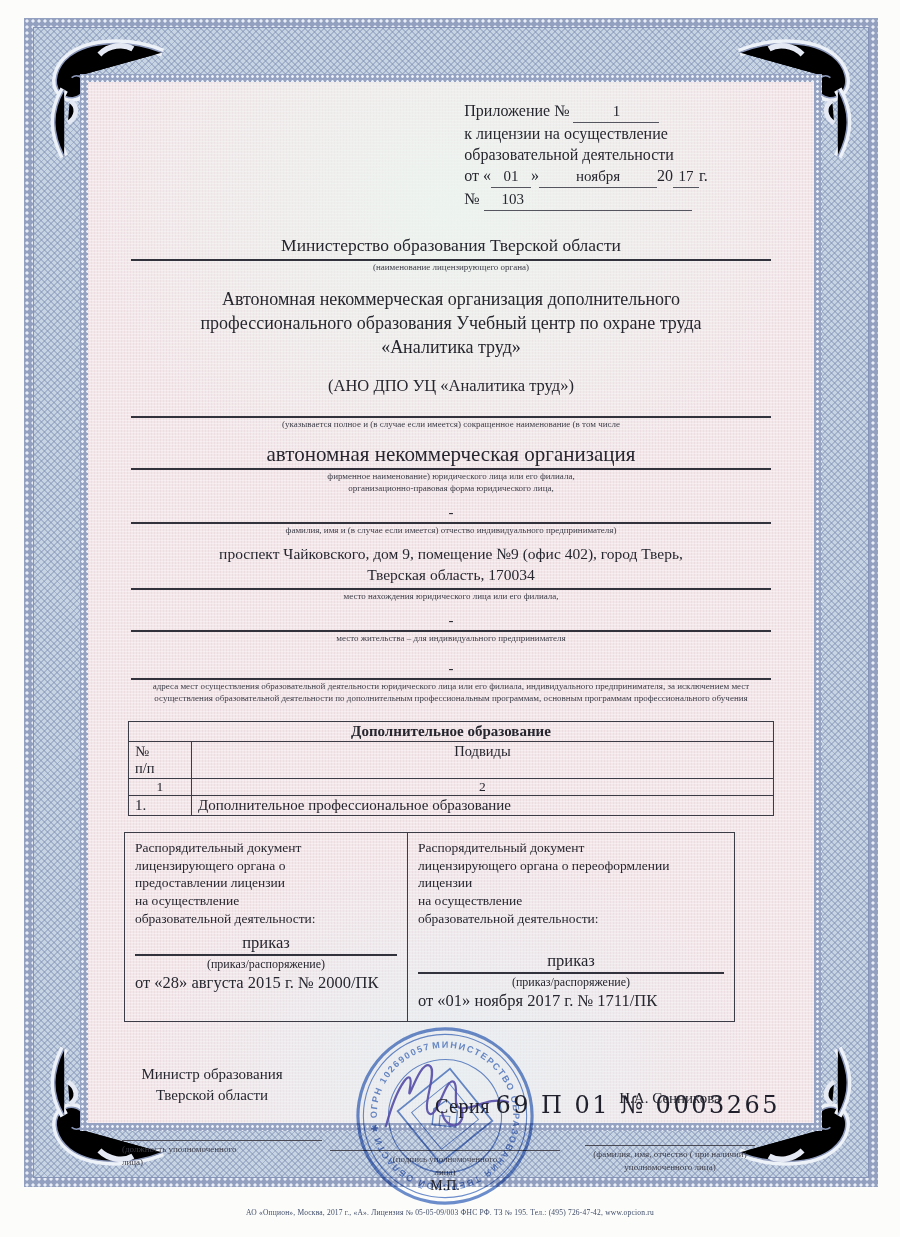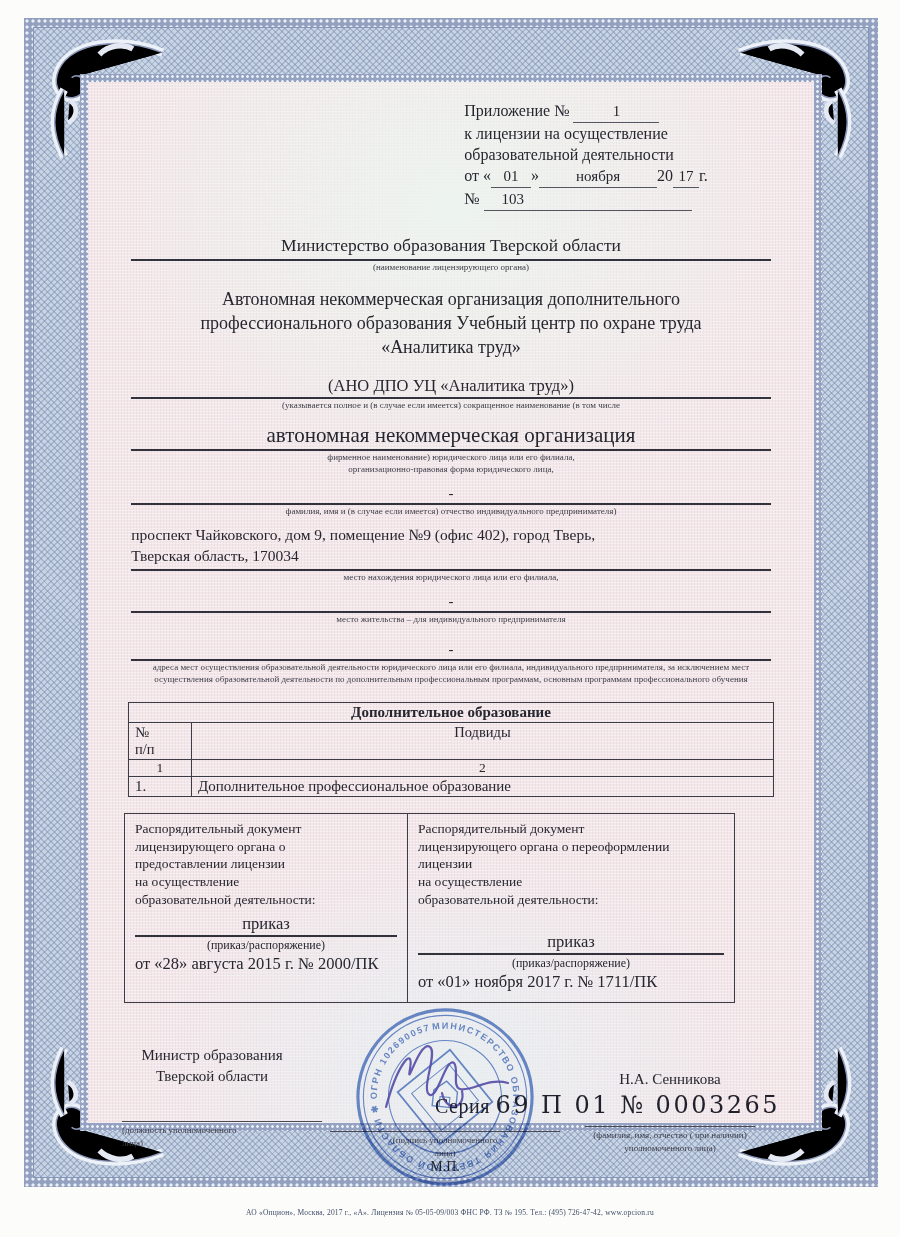--- a/index.html
+++ b/index.html
@@ -56,24 +56,24 @@
   .blank{display:inline-block;border-bottom:1.4px solid #55555f;text-align:center;vertical-align:baseline;}
   
   .appendix{margin:12px 0 0 52%;width:46%;font-size:16px;line-height:1.32;}
   .appendix .blank{font-size:15px;}
   
   .ministry{margin-top:24px;}
   .ministry-name{font-size:17.5px;text-align:center;padding-bottom:3px;}
   .w94{width:96%;margin-left:auto;margin-right:auto;}
   
   .org-name{margin-top:14px;font-size:18px;text-align:center;line-height:1.35;}
-  .short-name{margin-top:16px;font-size:16.5px;text-align:center;padding-bottom:1px;}
+  .short-name{margin-top:16px;font-size:16.5px;text-align:center;padding-bottom:20px;}
   .legal-form{margin-top:12px;font-size:21px;text-align:center;padding-bottom:1px;}
   .dash-line{margin-top:10px;font-size:15px;text-align:center;padding-bottom:1px;}
-  .address{margin-top:8px;font-size:15.5px;text-align:left;line-height:1.35;padding-bottom:2px;}
+  .address{margin-top:8px;font-size:15.5px;text-align:center;line-height:1.35;padding-bottom:2px;}
   .gap-dash{margin-top:16px;}
   
   .edu-table{width:97%;margin:16px auto 0 auto;border-collapse:collapse;font-size:14.5px;}
   .edu-table td{border:1.6px solid #3c3c46;padding:1px 6px;vertical-align:top;}
   .edu-table .t-title{font-weight:bold;text-align:center;font-size:15px;padding:1px 0;}
   .edu-table .col-num{width:50px;text-align:left;line-height:1.2;}
   .edu-table .col-sub{text-align:center;}
   .edu-table .idx{text-align:center;font-size:13.5px;padding:0;}
   .edu-table .row-val{font-size:15px;}
   

